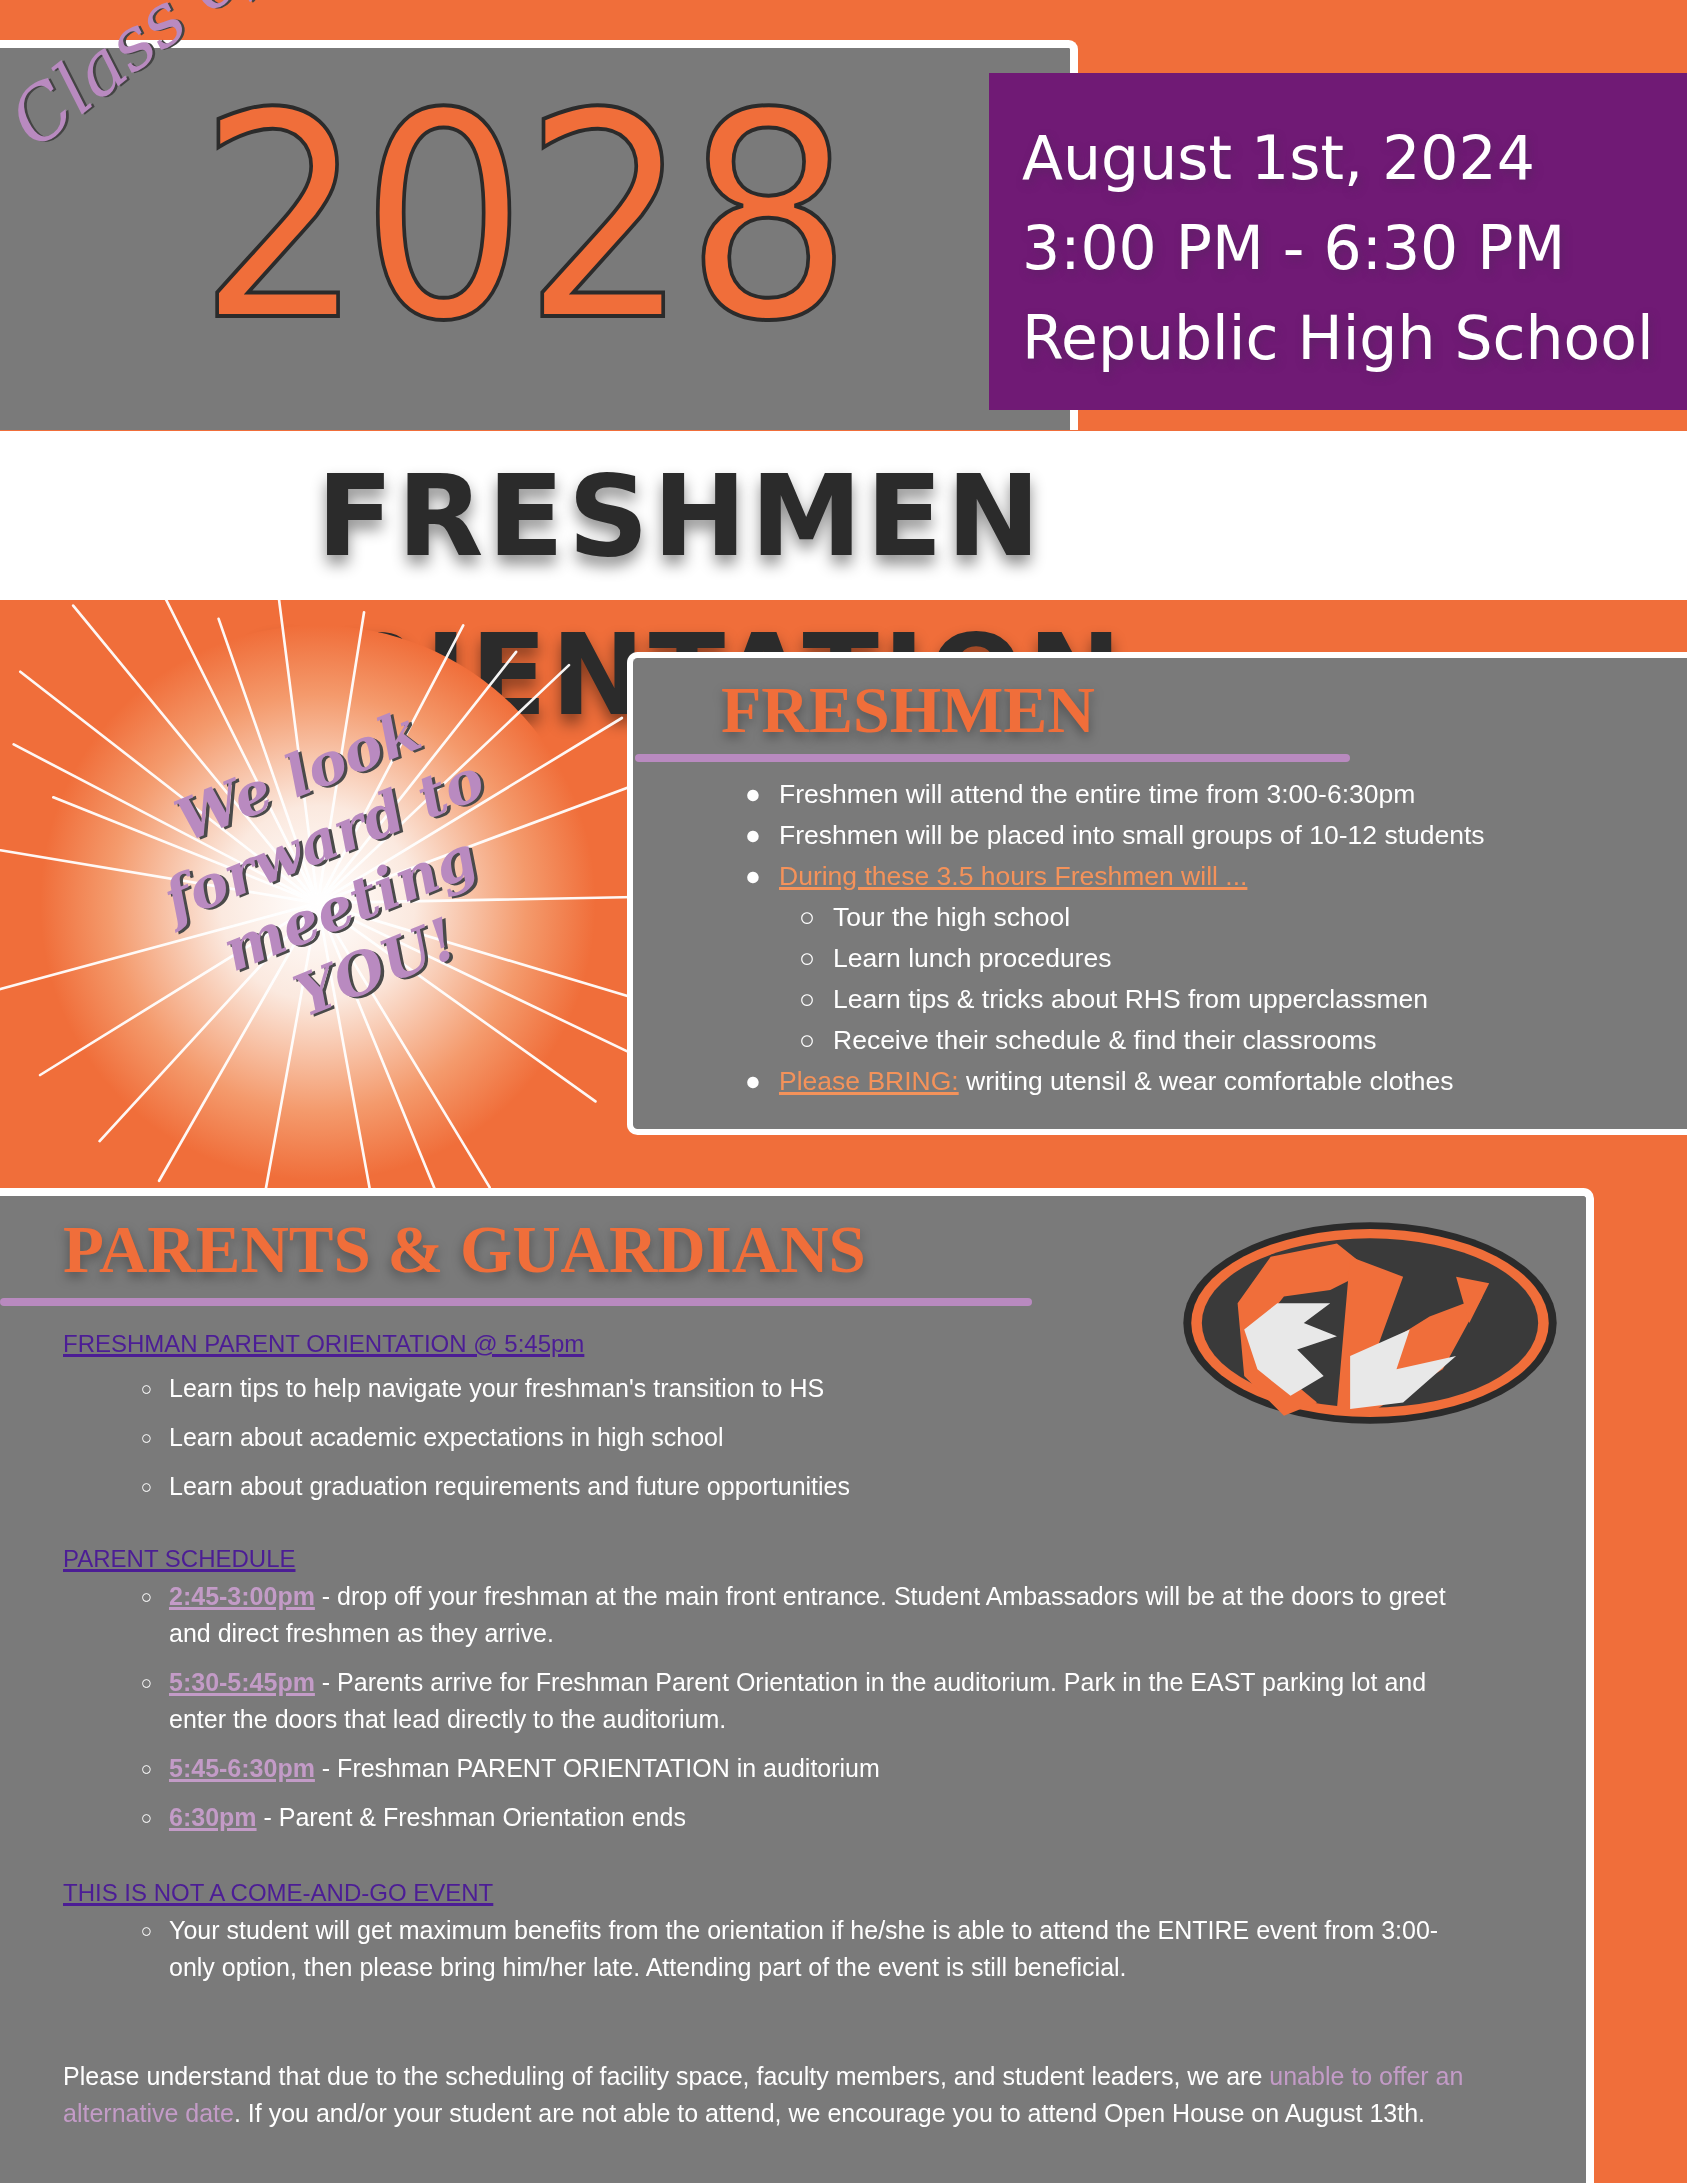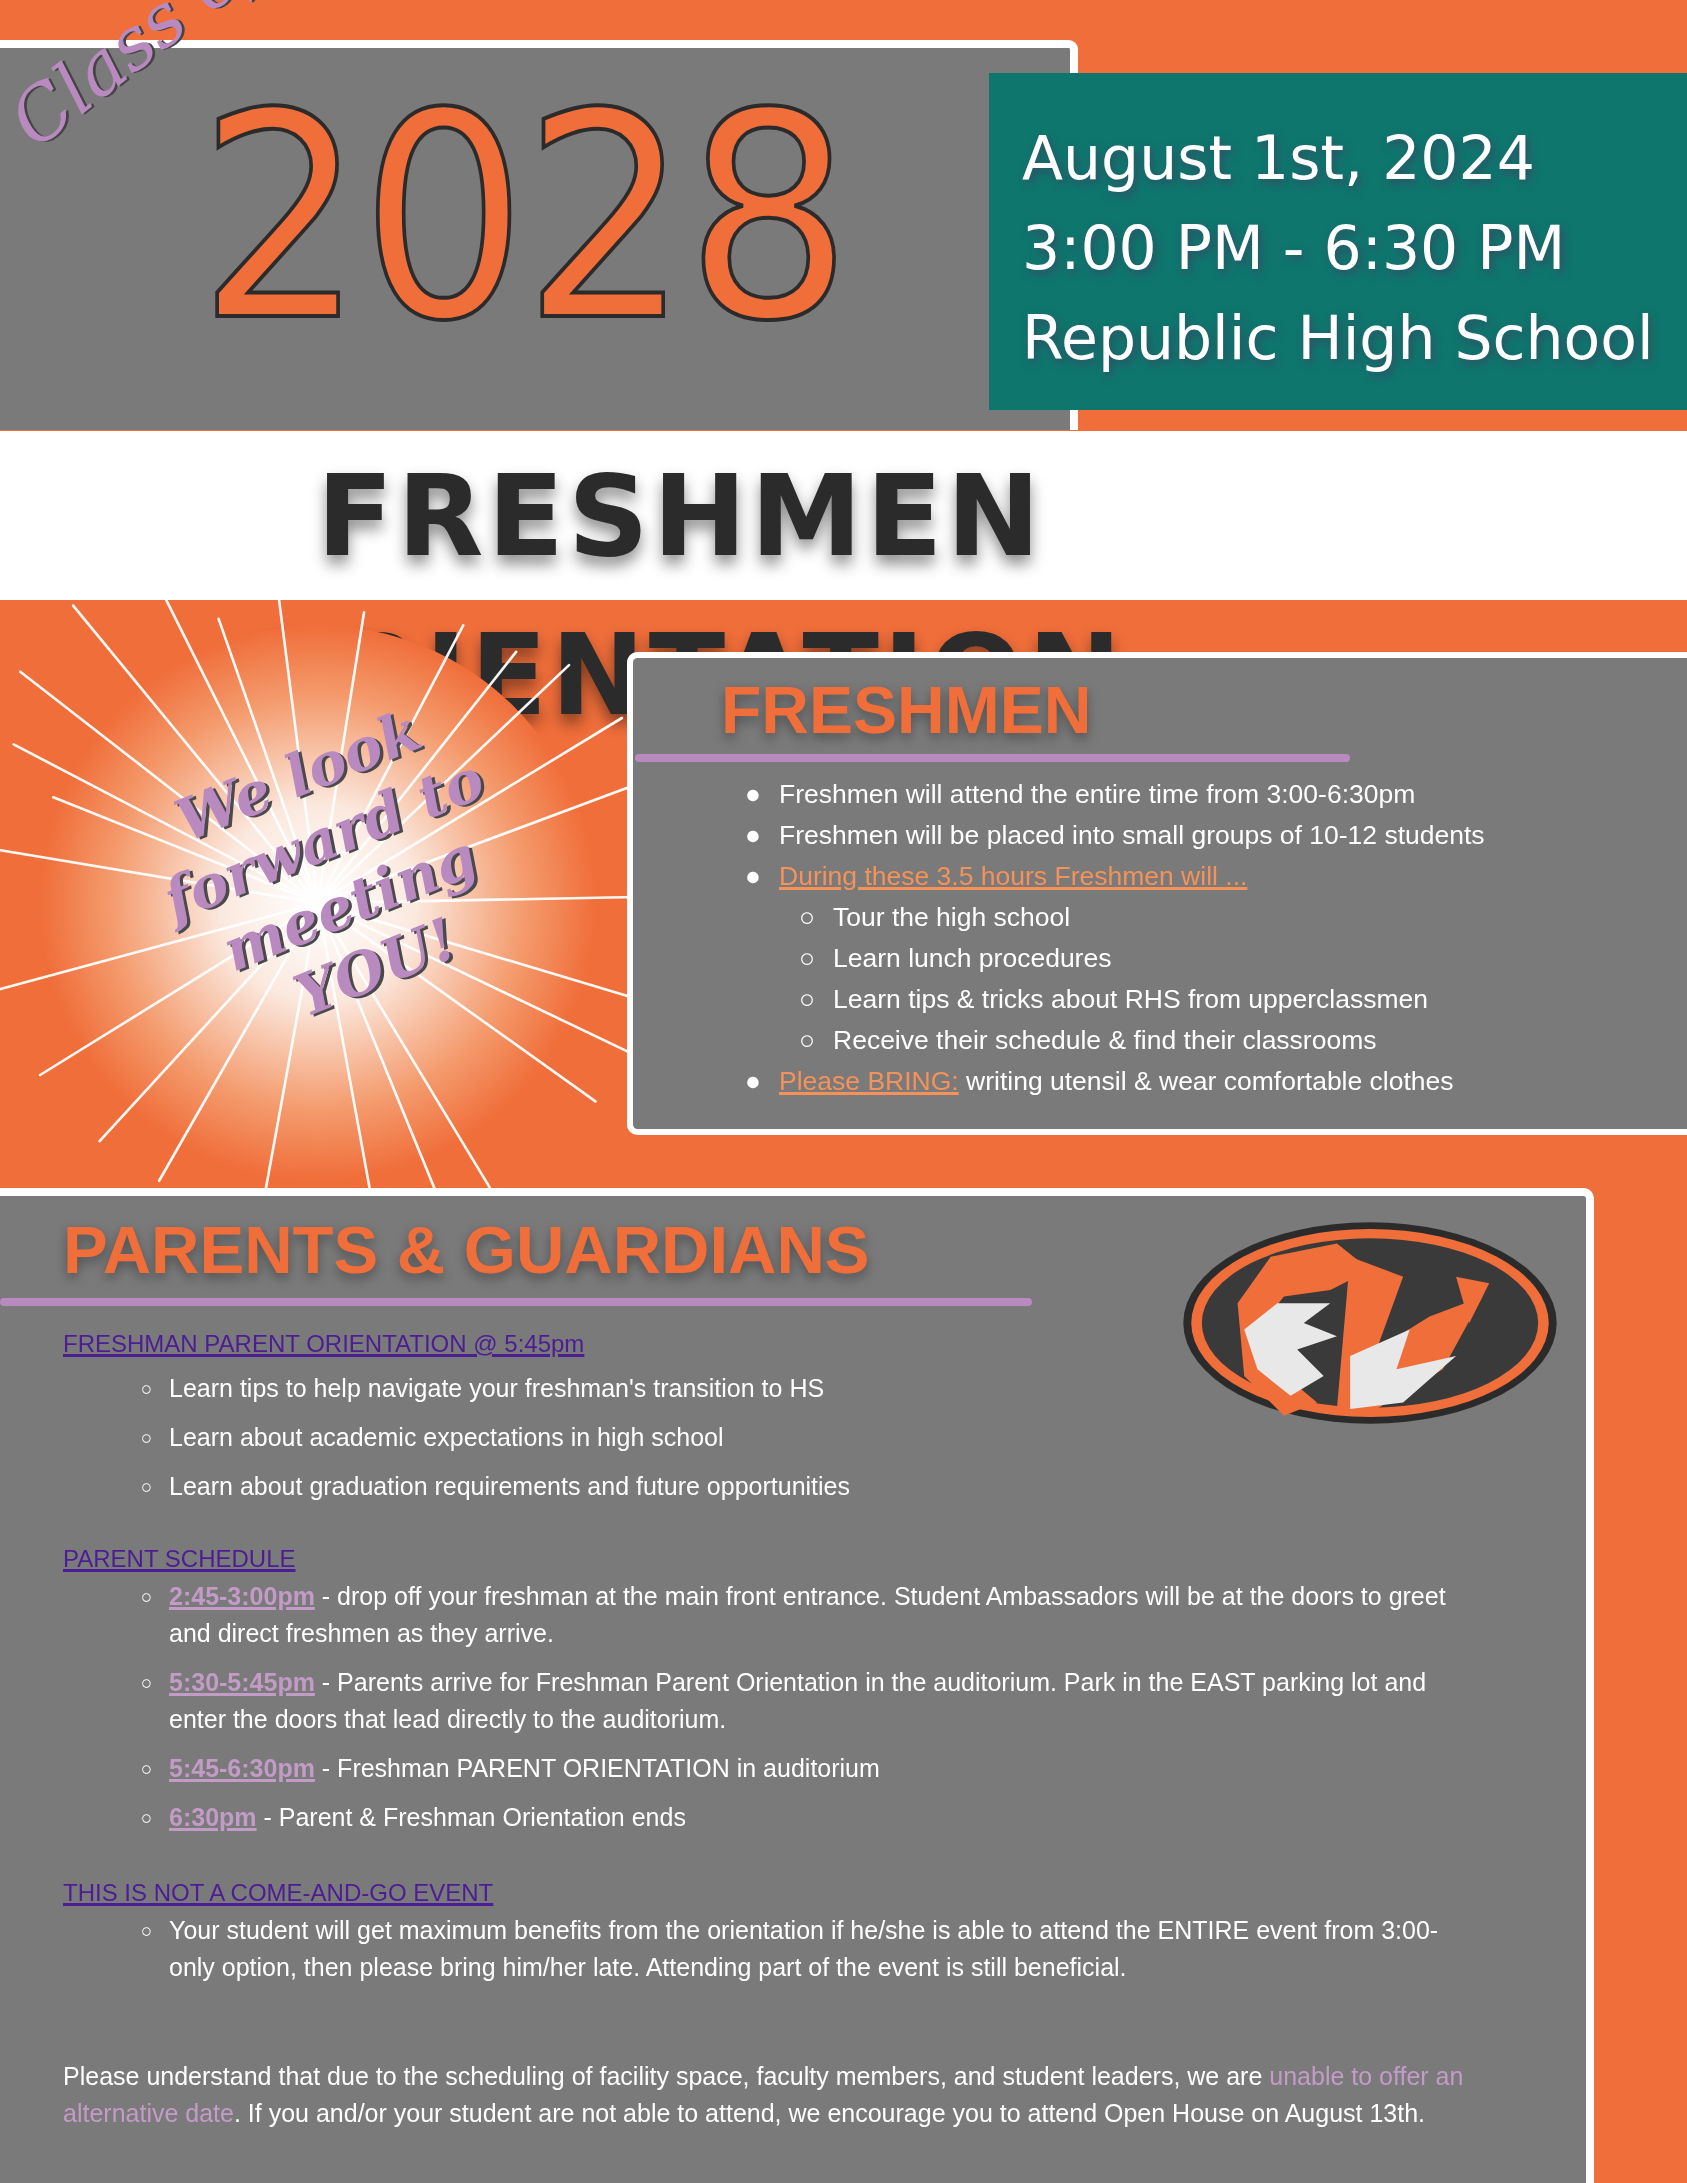--- a/index.html
+++ b/index.html
@@ -2,31 +2,31 @@
 <html style="font-size:10.6px"><head>
 <meta charset="utf-8">
 <style>
   html,body{margin:0;padding:0;}
   body{width:1687px;height:2183px;position:relative;overflow:hidden;background:#f06e3a;font-family:"Liberation Sans",sans-serif;}
   .abs{position:absolute;}
   
   #top-panel{left:0;top:40px;width:1078px;height:390px;background:#7a7a7a;border-top:8px solid #fff;border-right:8px solid #fff;border-radius:0 9.3px 0 0;box-sizing:border-box;}
   #class-of{left:46px;top:79px;font-family:"DejaVu Serif",serif;font-style:italic;font-size:73px;color:#b98ac0;transform:rotate(-38deg);transform-origin:left bottom;text-shadow:2px 2px 0 #444;white-space:nowrap;}
   #year{left:198px;top:76px;font-family:"DejaVu Sans",sans-serif;font-size:284px;line-height:1;color:#f06e3a;-webkit-text-stroke:4px #2b2b2b;letter-spacing:-4px;transform:scaleX(0.92);transform-origin:left top;}
-  #info-box{left:989px;top:73px;width:698px;height:337px;background:#0f766e;padding:40px 0 0 33px;box-sizing:border-box;}
+  #info-box{left:989px;top:73px;width:698px;height:337px;background:#701a75;padding:40px 0 0 33px;box-sizing:border-box;}
   .info-line{font-family:"DejaVu Sans",sans-serif;font-size:60px;color:#fff;line-height:90px;text-shadow:2.6px 4px 8px rgba(80,40,90,0.5);white-space:nowrap;}
   
   #title-band{left:0;top:431px;width:1687px;height:169px;background:#fff;}
   #title{left:0;top:437px;width:1361px;text-align:center;font-family:"DejaVu Sans",sans-serif;font-weight:bold;font-size:112px;color:#2b2b2b;letter-spacing:4px;line-height:159px;text-shadow:0 9.3px 14.6px rgba(0,0,0,0.45);}
   
   #burst{left:0;top:599px;width:662px;height:595px;}
   #burst-text{left:152px;top:734px;width:370px;text-align:center;font-family:"DejaVu Serif",serif;font-style:italic;font-weight:bold;font-size:58px;line-height:69px;color:#b98ac0;text-shadow:2.6px 2.6px 0 #4a4a4a;transform:rotate(-22deg);}
   
   #fresh-box{left:627px;top:652px;width:1060px;height:483px;background:#7a7a7a;border:6.6px solid #fff;border-right:none;border-radius:10.6px 0 0 10.6px;box-sizing:border-box;}
-  .section-h{font-family:Liberation Sans, sans-serif;font-weight:bold;color:#f06e3a;text-shadow:0 5.3px 12px rgba(0,0,0,0.35);white-space:nowrap;}
+  .section-h{font-family:Liberation Serif, serif;font-weight:bold;color:#f06e3a;text-shadow:0 5.3px 12px rgba(0,0,0,0.35);white-space:nowrap;}
   #fresh-h{left:721px;top:672px;font-size:66px;}
   .brush{background:#b98ac0;height:8px;border-radius:4px;}
   #fresh-brush{left:635px;top:754px;width:715px;}
   .list{color:#fff;font-family:"Liberation Sans",sans-serif;font-size:26.5px;}
   .li{position:relative;line-height:41px;white-space:nowrap;}
   .li .b{position:absolute;left:-34px;top:0;}
   .orange-u{color:#f4925a;text-decoration:underline;text-decoration-thickness:2.6px;margin-top:24px;}
   .purple-u{color:#c39bc7;text-decoration:underline;text-decoration-thickness:2.6px;font-weight:bold;}
   .purple{color:#c39bc7;}
   

